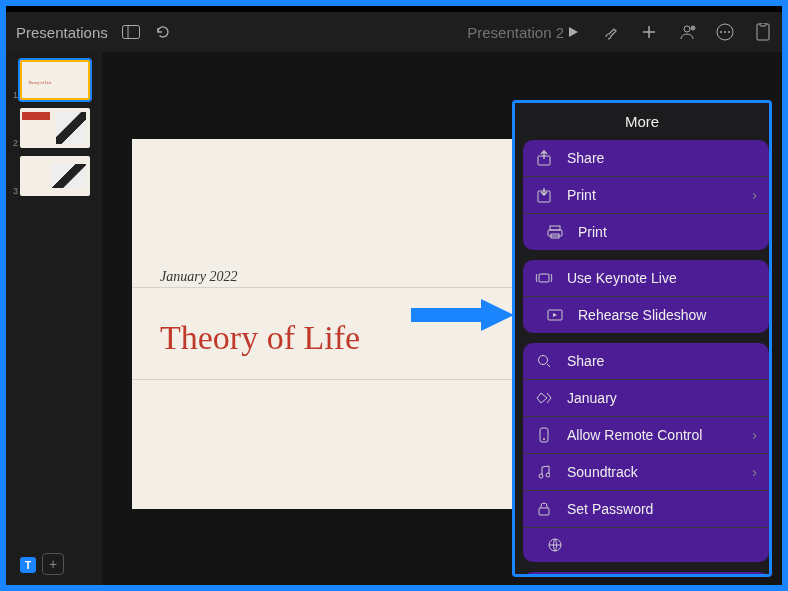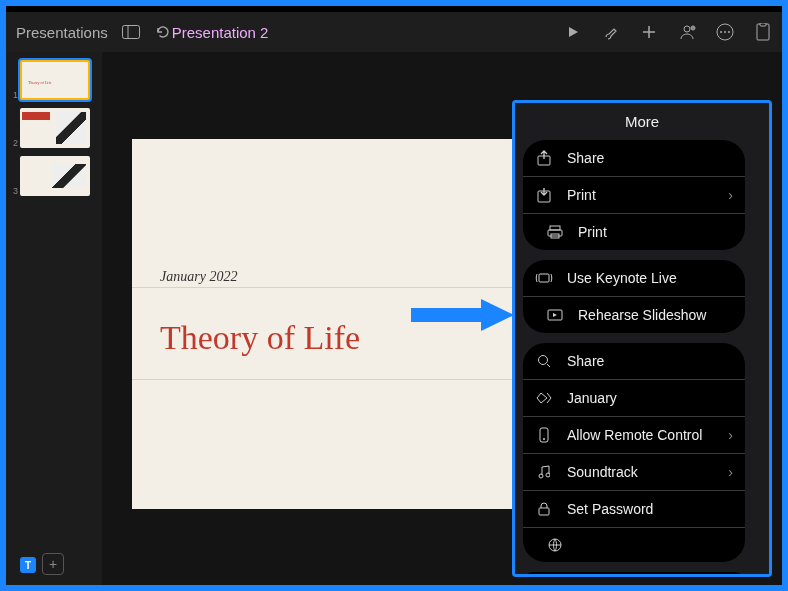--- a/index.html
+++ b/index.html
@@ -1,42 +1,42 @@
 <!DOCTYPE html>
 <html><head>
 <meta charset="utf-8">
 <style>
 * { box-sizing: border-box; margin: 0; padding: 0; }
 body { width: 788px; height: 591px; background: #1b84ff; font-family: -apple-system, Helvetica, Arial, sans-serif; overflow: hidden; }
 .app { position: absolute; top: 6px; left: 6px; right: 6px; bottom: 6px; background: #1a1a1a; display: flex; flex-direction: column; }
 .statusbar { height: 6px; background: #000; }
 .toolbar { height: 40px; background: #1e1e1e; display: flex; align-items: center; padding: 4px 10px; color: #b0b0b0; font-size: 15px; }
 .tb-left { display: flex; align-items: center; gap: 14px; }
-.tb-center { flex: 1; text-align: left; color: #f0abfc; }
+.tb-center { flex: 1; text-align: right; color: #737373; }
 .tb-right { display: flex; align-items: center; gap: 20px; }
 .tb-icon { width: 18px; height: 18px; display: inline-flex; align-items: center; justify-content: center; color: #aaa; }
 .body { flex: 1; display: flex; background: #141414; position: relative; }
 .sidebar { width: 96px; background: #1c1c1c; padding: 8px 6px; display: flex; flex-direction: column; gap: 8px; }
 .thumb-wrap { display: flex; align-items: flex-end; gap: 2px; }
 .thumb-num { color: #888; font-size: 9px; width: 6px; text-align: right; }
 .thumb { width: 70px; height: 40px; background: #f3efe6; border: 2px solid transparent; border-radius: 2px; position: relative; overflow: hidden; }
 .thumb.selected { border-color: #ffb400; box-shadow: 0 0 0 2px #1b84ff; }
 .thumb1-title { position: absolute; top: 18px; left: 6px; font-size: 4px; color: #c0392b; font-family: Georgia, serif; }
 .thumb2-red { position: absolute; top: 2px; left: 0; width: 28px; height: 8px; background: #c0392b; }
 .thumb2-img { position: absolute; right: 2px; top: 2px; bottom: 2px; width: 30px; background: linear-gradient(135deg,#eee 40%,#222 41%,#222 60%,#eee 61%); }
 .thumb3-img { position: absolute; right: 2px; top: 6px; bottom: 6px; width: 34px; background: linear-gradient(135deg,#eee 40%,#222 41%,#222 60%,#eee 61%); }
 .canvas-area { flex: 1; display: flex; align-items: center; justify-content: center; position: relative; }
 .slide { width: 560px; height: 370px; background: #f3efe6; position: relative; margin-left: -60px; margin-top: 10px; }
 .slide-date { position: absolute; top: 130px; left: 28px; font-family: Georgia, serif; font-style: italic; font-size: 14px; color: #333; }
 .hr1 { position: absolute; top: 148px; left: 0; right: 0; border-top: 1px solid #d8d3c8; }
 .hr2 { position: absolute; top: 240px; left: 0; right: 0; border-top: 1px solid #d8d3c8; }
 .slide-title { position: absolute; top: 180px; left: 28px; font-family: Georgia, serif; font-size: 34px; color: #c0392b; }
 .more-panel { position: absolute; right: 10px; top: 48px; width: 260px; bottom: 8px; border: 3px solid #1b84ff; background: #1c1c1e; border-radius: 4px; overflow-y: auto; }
 .more-header { text-align: center; padding: 10px 0; color: #eee; font-size: 15px; font-weight: 500; border-radius: 11px; }
-.group { background: #000000; border-radius: 22px; margin: 0 24px 10px 8px; }
+.group { background: #4c1d95; border-radius: 10px; margin: 0 0 10px 8px; }
 .item { display: flex; align-items: center; padding: 10px 12px; border-bottom: 1px solid #3a3a3c; color: #eee; font-size: 14px; gap: 14px; }
 .item:last-child { border-bottom: none; padding-left: 23px; }
 .item-icon { width: 18px; display: flex; justify-content: center; color: #ccc; }
 .chev { margin-left: auto; color: #888; }
 .arrow { position: absolute; left: 400px; top: 243px; pointer-events: none; }
 .bottom-badge { position: absolute; bottom: 12px; left: 14px; width: 16px; height: 16px; background: #1b84ff; border-radius: 3px; display: flex; align-items: center; justify-content: center; color: #fff; font-size: 10px; font-weight: bold; }
 .add-slide { position: absolute; bottom: 10px; left: 36px; width: 22px; height: 22px; border: 1px solid #555; border-radius: 4px; color: #888; display: flex; align-items: center; justify-content: center; font-size: 14px; }
 svg { display: block; }
 </style>
 </head>

